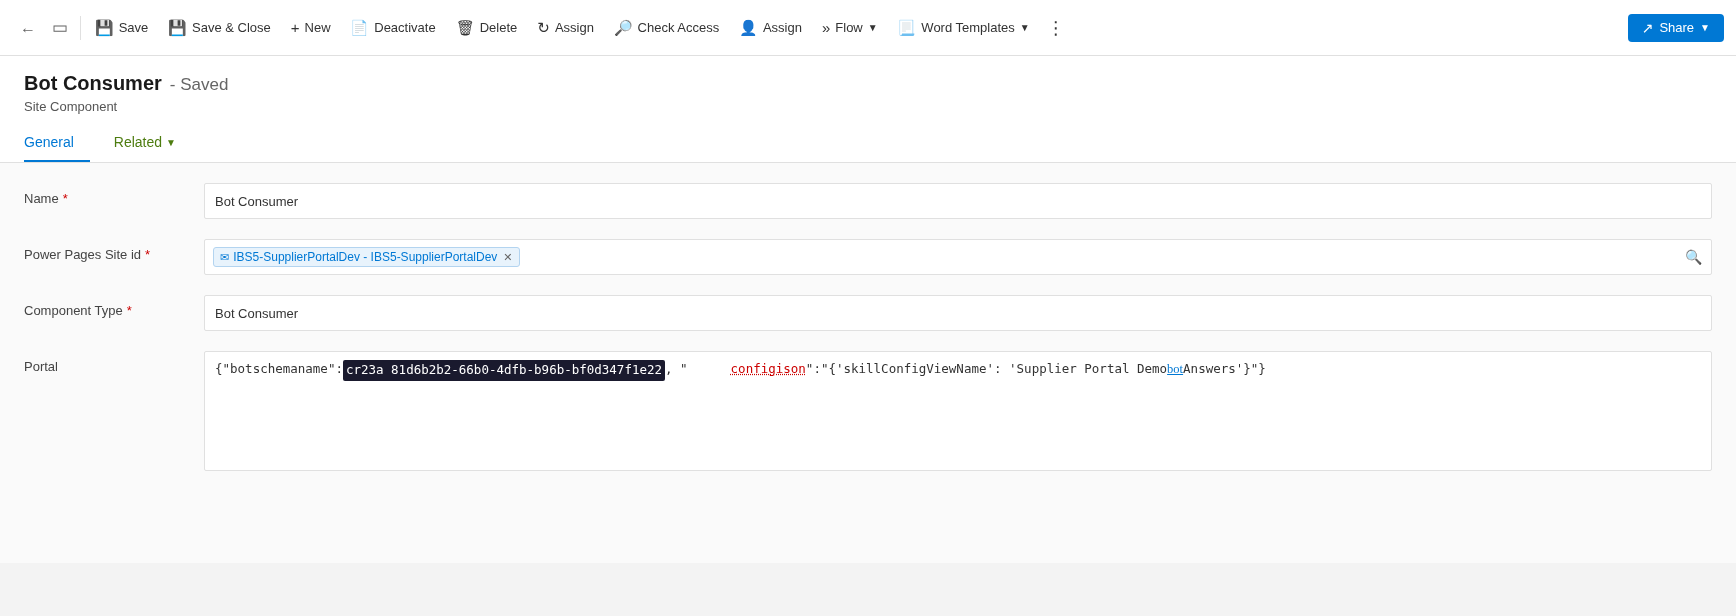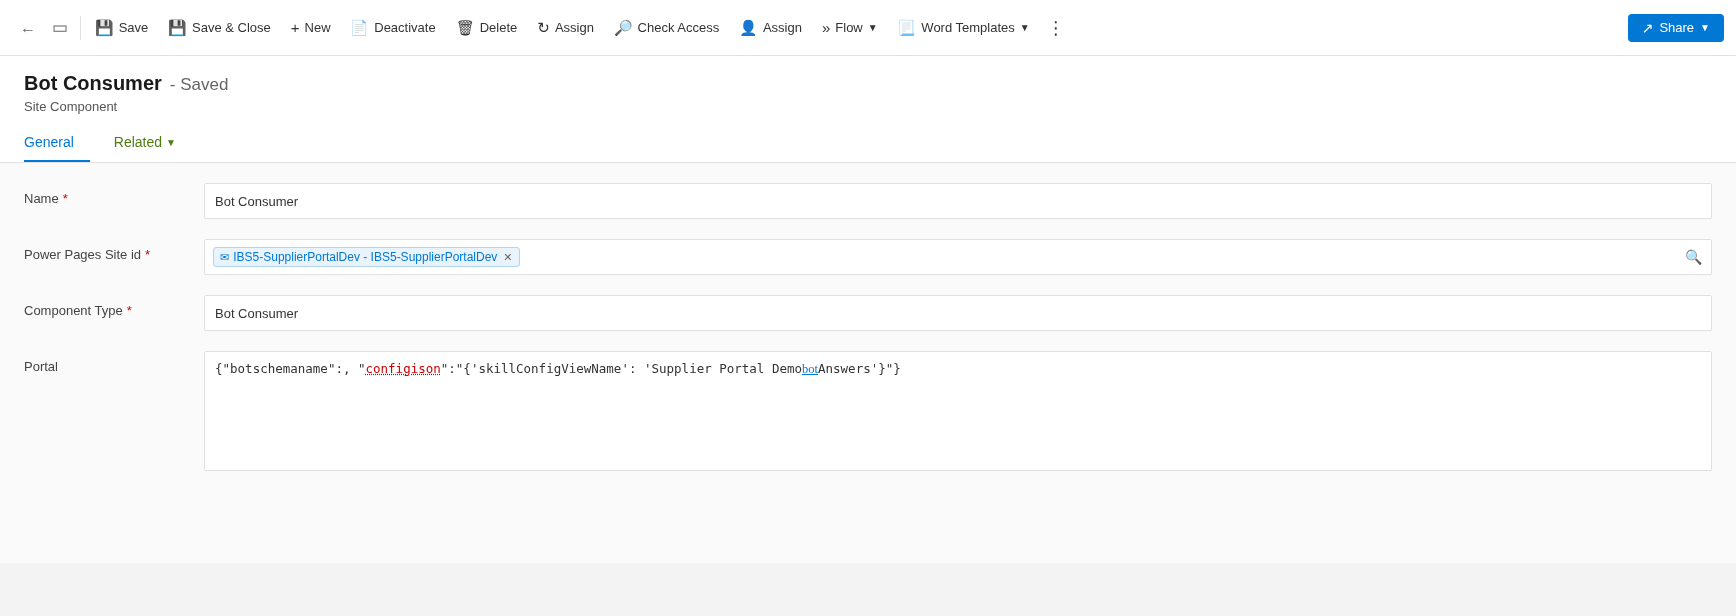--- a/index.html
+++ b/index.html
@@ -235,20 +235,21 @@
       background: #1a1a2e;
       color: #fff;
       padding: 1px 3px;
       border-radius: 2px;
       font-family: monospace;
     }
     .content-link {
       color: #c00;
       text-decoration: underline;
       text-decoration-style: dotted;
+      margin-left: 43px;
     }
     .content-link2 {
       color: #0078d4;
       text-decoration: underline;
       font-family: Liberation Serif, serif;
     }
   </style>
 </head>
 <body>
 
@@ -369,20 +370,21 @@
         <span>Bot Consumer</span>
       </div>
     </div>
 
     <div class="form-row">
       <div class="form-label">
         <span>Portal</span>
       </div>
       <div class="form-field content-field">
         <span>{"botschemaname":</span>
+        <span class="content-highlight">cr23a 81d6b2b2-66b0-4dfb-b96b-bf0d347f1e22</span>
         <span>, "</span>
         <span class="content-link">configison</span>
         <span>":"{'skillConfigViewName': 'Supplier Portal Demo </span>
         <span class="content-link2">bot</span>
         <span> Answers'}"}</span>
       </div>
     </div>
   </div>
 </div>
 

